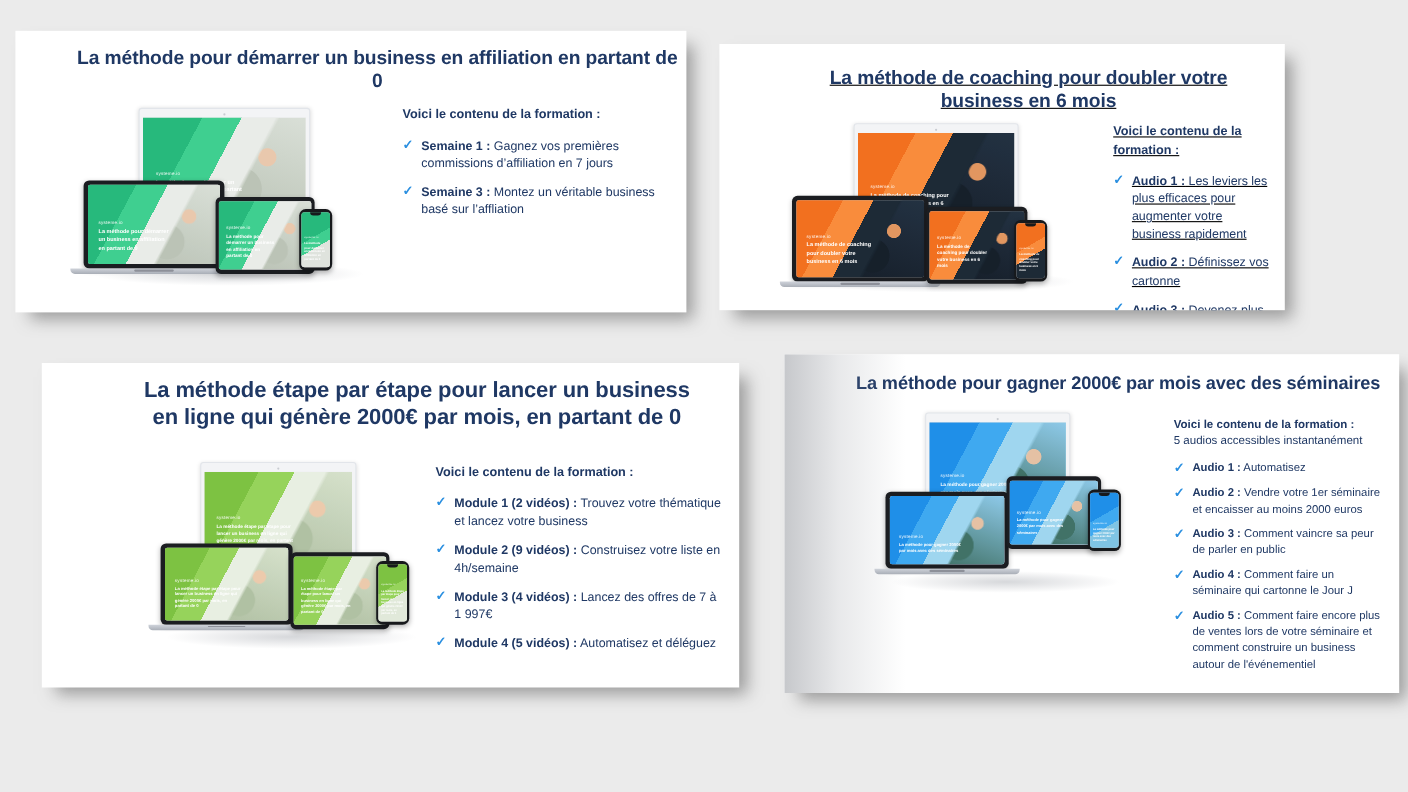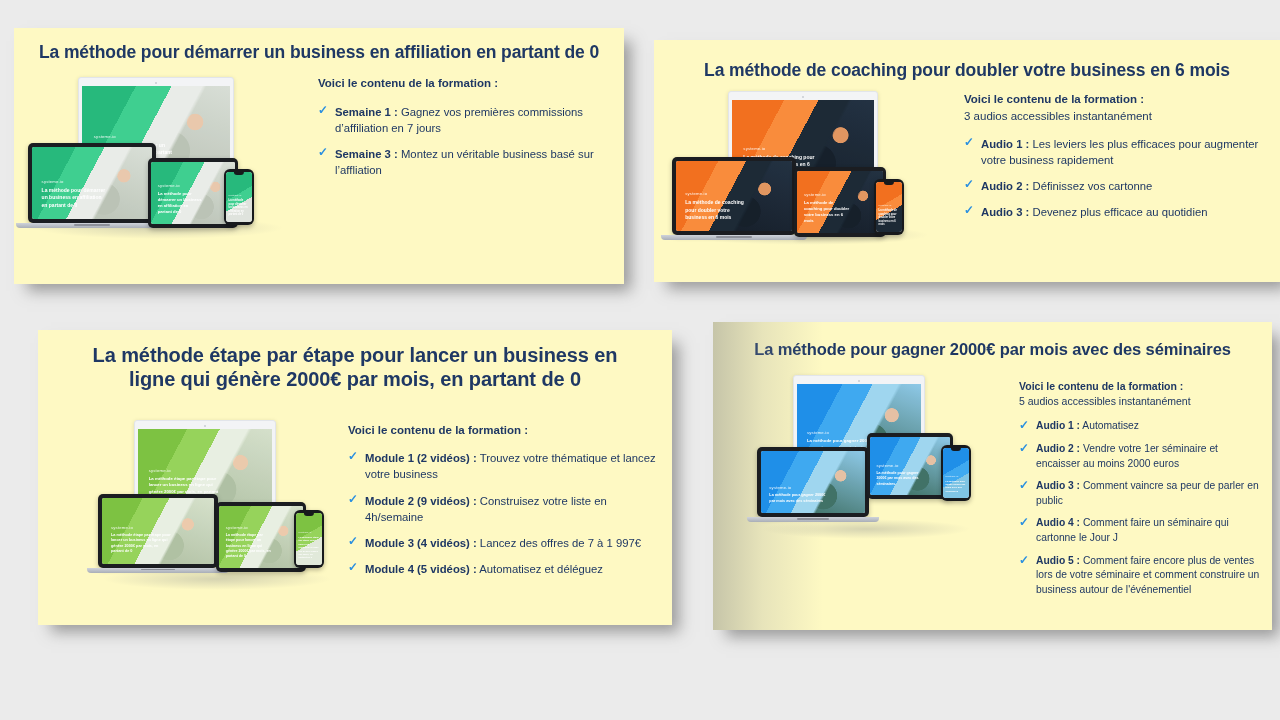--- a/index.html
+++ b/index.html
@@ -6,28 +6,29 @@
   html, body {
     width: 1280px; height: 720px;
     background: #ebebeb;
     font-family: "Liberation Sans", sans-serif;
     overflow: hidden;
   }
   .stage { position: relative; width: 1280px; height: 720px; }
 
   .card {
     position: absolute;
-    background: #fef9c3;
+    background: #ffffff;
     box-shadow: 10px 10px 14px -3px rgba(90,90,90,0.55);
     overflow: hidden;
+    padding-left: 48px;
   }
 
   
   #card-1 { left: 14px;  top: 28px;  width: 610px; height: 256px; }
-  #card-2 { left: 654px; top: 40px;  width: 626px; height: 242px; }
+  #card-2 { left: 654px; top: 40px;  width: 514px; height: 242px; text-decoration: underline; }
   #card-3 { left: 38px;  top: 330px; width: 634px; height: 295px; }
   #card-4 { left: 713px; top: 322px; width: 559px; height: 308px; }
 
   .card-title {
     color: #1f3864;
     font-weight: bold;
     text-align: center;
     letter-spacing: -0.1px;
   }
   #card-1 .card-title { font-size: 17.5px; padding: 14px 8px 0; }
@@ -301,21 +302,20 @@
                   <div class="head" style="font-size:2.6px;line-height:1.4">La méthode de coaching pour doubler votre business en 6 mois</div>
                 </div>
               </div>
             </div>
           </div>
         </div>
       </div>
 
       <div class="content-wrap" style="padding-left:22px;">
         <div class="lead-title">Voici le contenu de la formation :</div>
-        <div class="lead-sub">3 audios accessibles instantanément</div>
         <ul class="feature-list">
           <li>
             <span class="tick">✓</span>
             <b>Audio 1 :</b><span> Les leviers les plus efficaces pour augmenter votre business rapidement</span>
           </li>
           <li>
             <span class="tick">✓</span>
             <b>Audio 2 :</b><span> Définissez vos cartonne</span>
           </li>
           <li>

